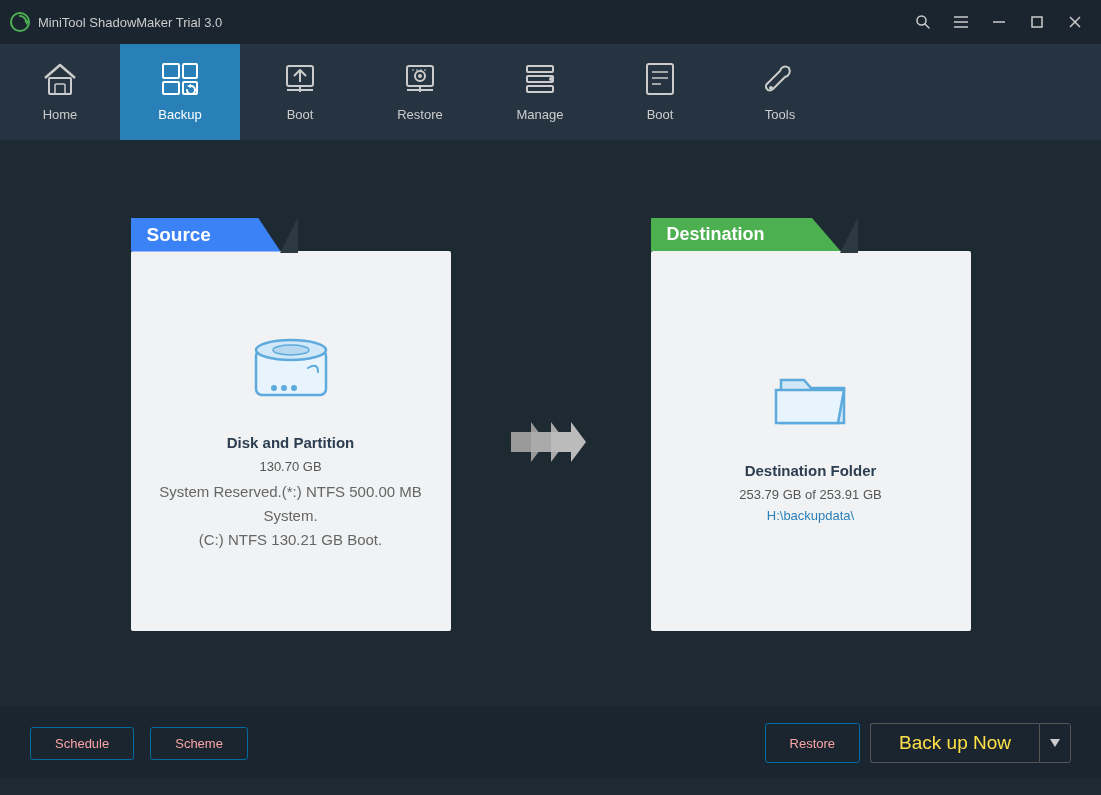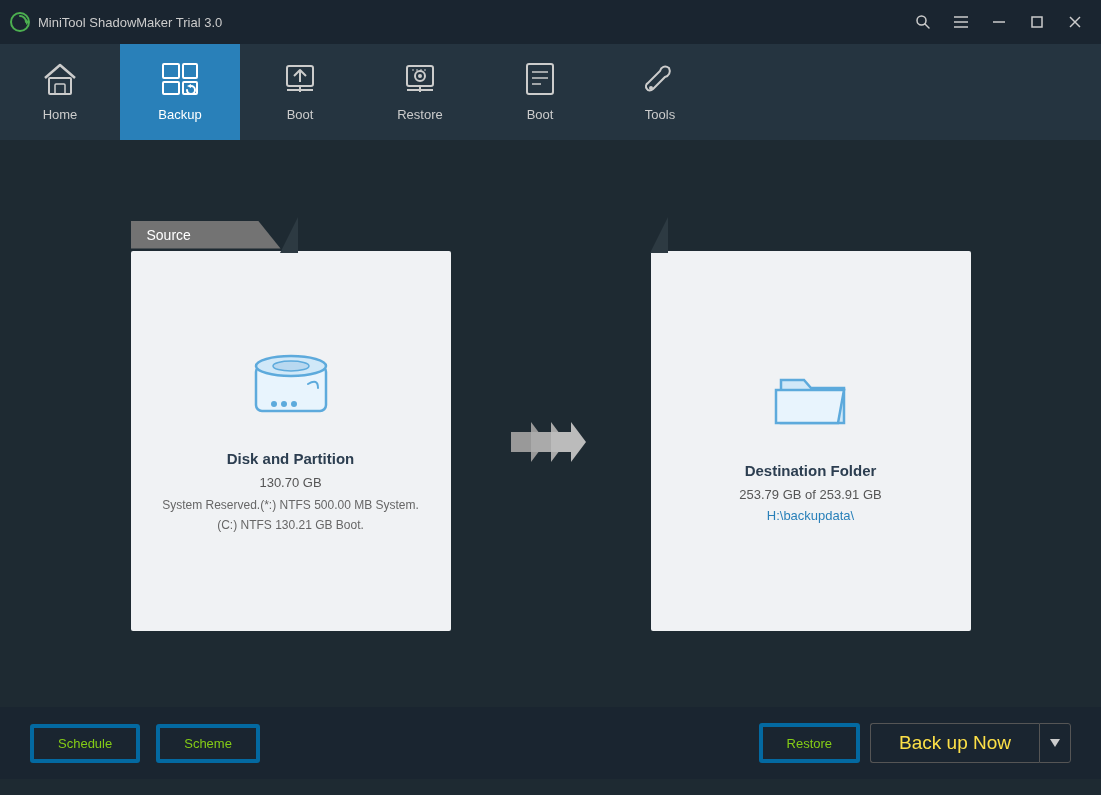--- a/index.html
+++ b/index.html
@@ -125,21 +125,21 @@
       font-weight: bold;
       color: #2c3e50;
       margin-bottom: 8px;
     }
     .card-size {
       font-size: 13px;
       color: #555;
       margin-bottom: 6px;
     }
     .card-detail {
-      font-size: 12px;
+      font-size: 15px;
       color: #666;
       line-height: 1.6;
     }
     .card-path {
       font-size: 13px;
       color: #2980b9;
       text-align: right;
     }
 
     
@@ -163,22 +163,22 @@
       display: flex;
       gap: 16px;
     }
     #bottom-right {
       display: flex;
       gap: 0;
     }
 
     .bottom-btn {
       background: transparent;
-      border: 4px solid #0369a1;
-      color: #84cc16;
+      border: 1px solid #0369a1;
+      color: #fca5a5;
       font-size: 13px;
       padding: 8px 24px;
       cursor: pointer;
       border-radius: 3px;
     }
 
     .backup-now-btn {
       background: transparent;
       border: 1px solid #555;
       color: #fde047;
@@ -292,20 +292,31 @@
         <line x1="4" y1="28" x2="30" y2="28" stroke="#ccc" stroke-width="2"></line>
         <line x1="17" y1="24" x2="17" y2="30" stroke="#ccc" stroke-width="2"></line>
         <circle cx="17" cy="14" r="5" stroke="#ccc" stroke-width="2" fill="none"></circle>
         <circle cx="17" cy="14" r="2" fill="#ccc"></circle>
         <path d="M9 8 L25 8" stroke="#ccc" stroke-width="1" stroke-dasharray="2 2"></path>
       </svg>
     </div>
     <span class="nav-label">Restore</span>
   </div>
 
+  <div class="nav-item">
+    <div class="nav-icon">
+      <svg width="34" height="34" viewBox="0 0 34 34" fill="none">
+        <rect x="4" y="4" width="26" height="6" rx="1" stroke="#ccc" stroke-width="2" fill="none"></rect>
+        <rect x="4" y="14" width="26" height="6" rx="1" stroke="#ccc" stroke-width="2" fill="none"></rect>
+        <rect x="4" y="24" width="26" height="6" rx="1" stroke="#ccc" stroke-width="2" fill="none"></rect>
+        <circle cx="28" cy="17" r="2" fill="#ccc"></circle>
+      </svg>
+    </div>
+    <span class="nav-label">Manage</span>
+  </div>
 
   <div class="nav-item">
     <div class="nav-icon">
       <svg width="30" height="34" viewBox="0 0 30 34" fill="none">
         <rect x="2" y="2" width="26" height="30" rx="2" stroke="#ccc" stroke-width="2" fill="none"></rect>
         <line x1="7" y1="10" x2="23" y2="10" stroke="#ccc" stroke-width="1.5"></line>
         <line x1="7" y1="16" x2="23" y2="16" stroke="#ccc" stroke-width="1.5"></line>
         <line x1="7" y1="22" x2="16" y2="22" stroke="#ccc" stroke-width="1.5"></line>
       </svg>
     </div>
@@ -322,24 +333,24 @@
     <span class="nav-label">Tools</span>
   </div>
 
 </div>
 
 <div id="main-content">
 
   <div class="card-wrapper">
     <div class="card-header">
       <div style="
-        background: #737373;
+        background: #3b82f6;
         color: white;
-        font-size: 14px;
-        font-weight: normal;
+        font-size: 19px;
+        font-weight: bold;
         padding: 6px 30px 6px 16px;
         clip-path: polygon(0 0, 85% 0, 100% 100%, 0 100%);
         min-width: 150px;
       ">Source</div>
       <div style="
         width: 0; height: 0;
         border-style: solid;
         border-width: 0 0 36px 18px;
         border-color: transparent transparent #2d3a42 transparent;
         margin-left: -1px;
@@ -372,20 +383,29 @@
     <svg width="80" height="40" viewBox="0 0 80 40" fill="none">
       <polygon points="0,10 20,10 20,0 35,20 20,40 20,30 0,30" fill="#999"></polygon>
       <polygon points="20,10 40,10 40,0 55,20 40,40 40,30 20,30" fill="#aaa"></polygon>
       <polygon points="40,10 60,10 60,0 75,20 60,40 60,30 40,30" fill="#bbb"></polygon>
     </svg>
   </div>
 
   <div class="card-wrapper">
     <div class="card-header">
       <div style="
+        background: #4caf50;
+        color: white;
+        font-size: 18px;
+        font-weight: bold;
+        padding: 6px 30px 6px 16px;
+        clip-path: polygon(0 0, 85% 0, 100% 100%, 0 100%);
+        min-width: 190px;
+      ">Destination</div>
+      <div style="
         width: 0; height: 0;
         border-style: solid;
         border-width: 0 0 36px 18px;
         border-color: transparent transparent #2d3a42 transparent;
         margin-left: -1px;
       "></div>
     </div>
     <div class="card">
       <div class="card-icon">
         <svg width="90" height="80" viewBox="0 0 90 80" fill="none">

